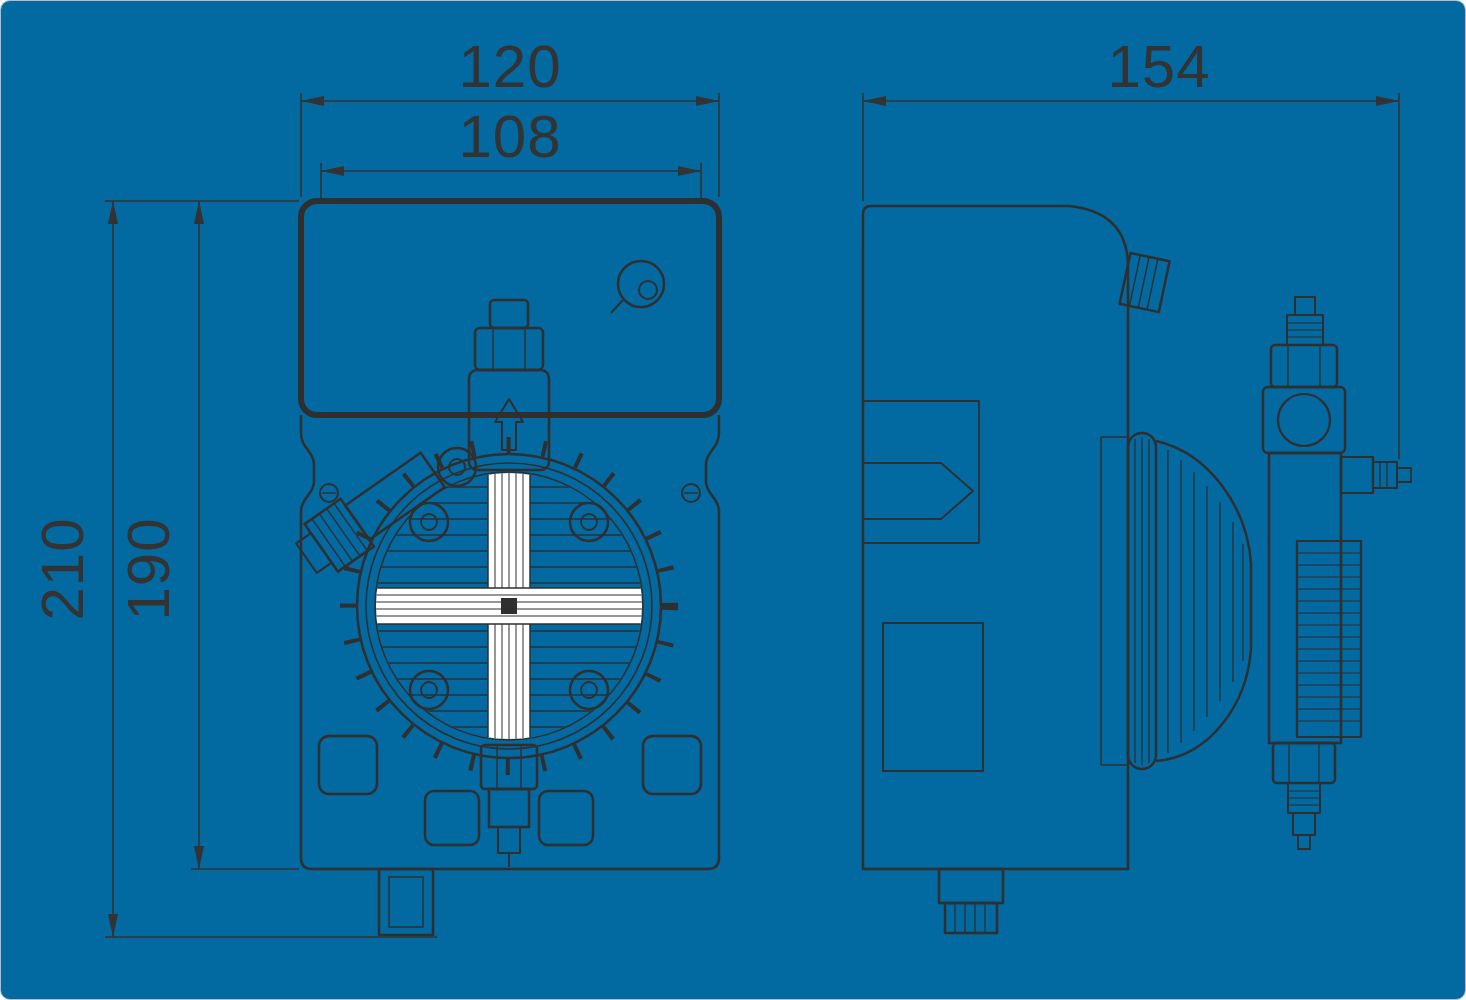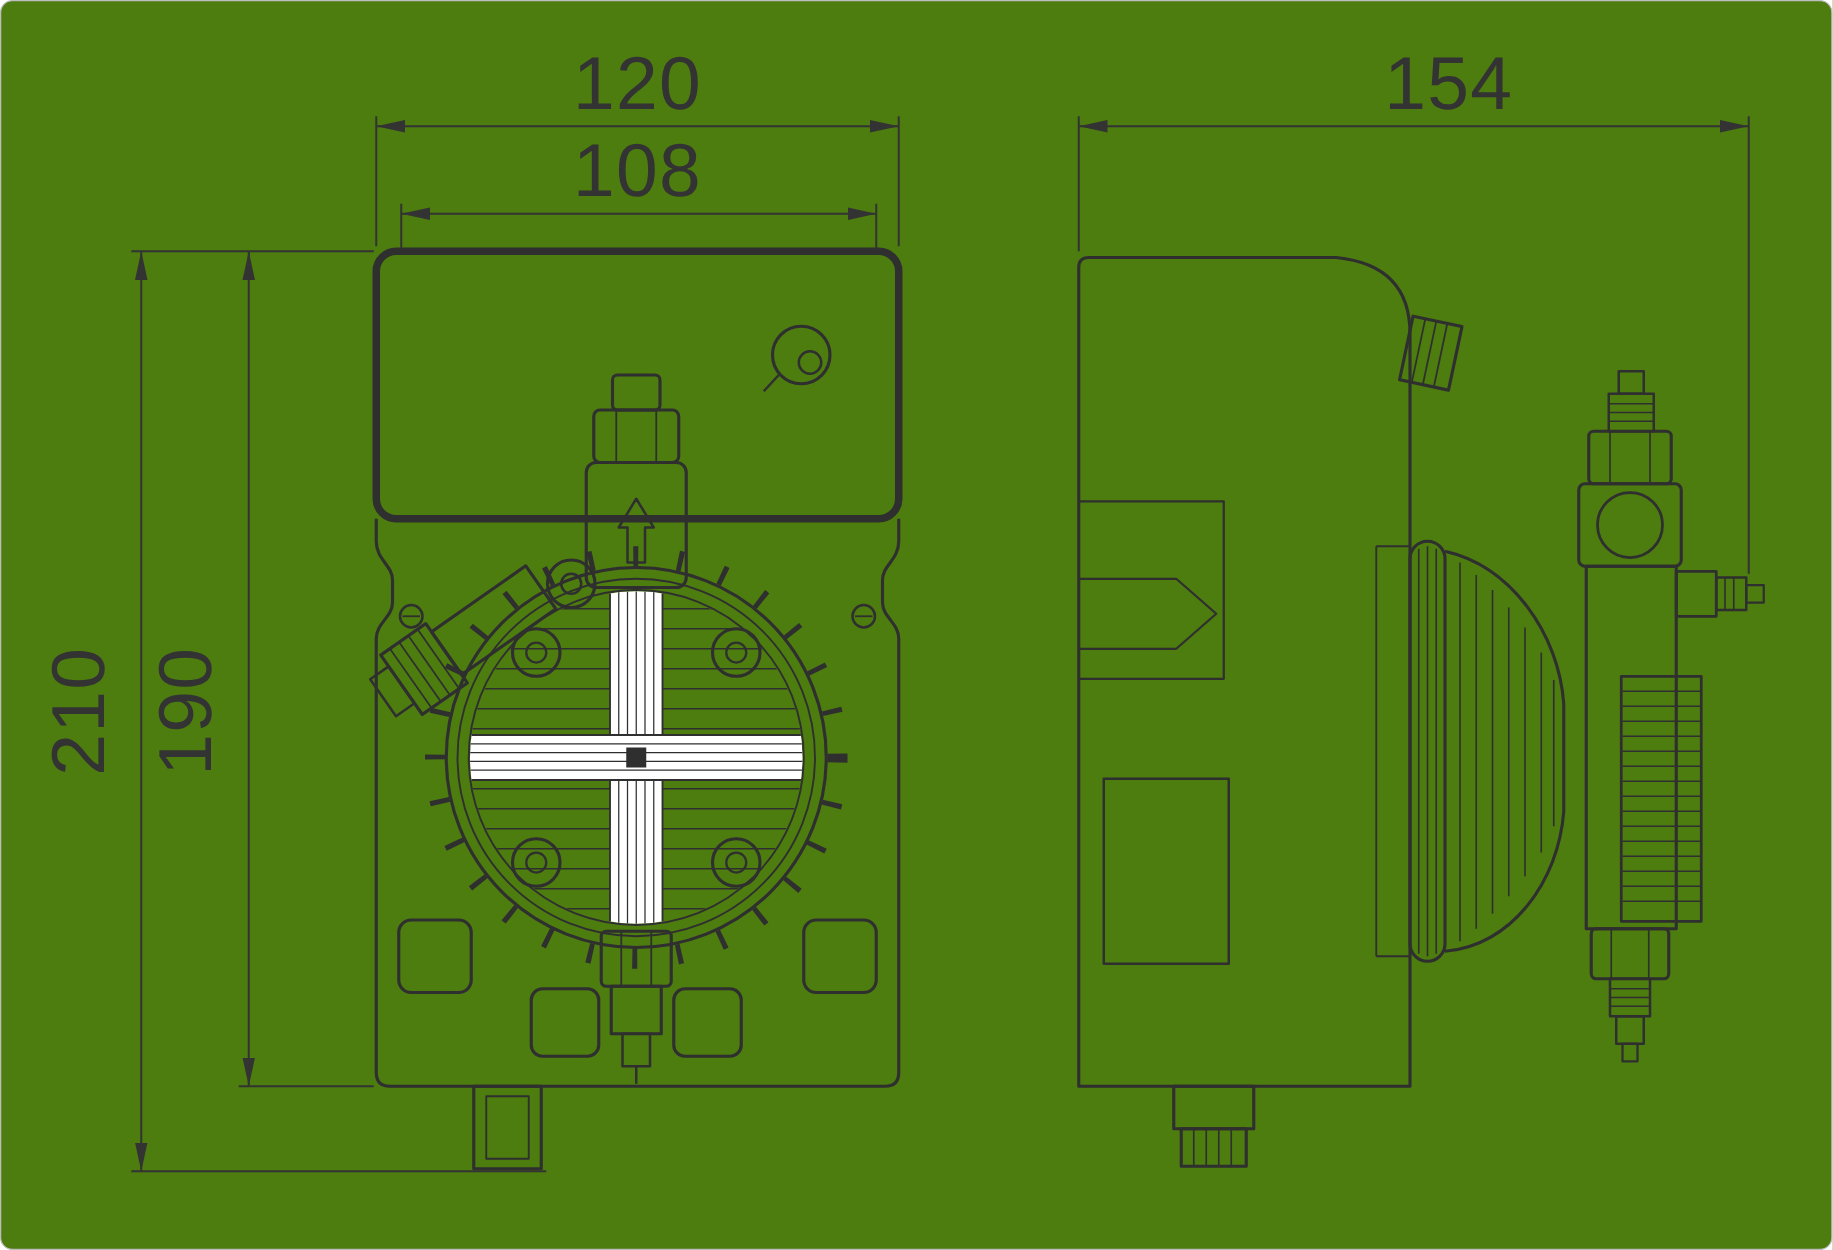--- a/index.html
+++ b/index.html
@@ -1,19 +1,19 @@
 <!DOCTYPE html>
 <html><head>
 <meta charset="utf-8">
 <style>
   html,body { margin:0; padding:0; background:#ffffff; }
   .frame {
     width:1466px; height:1000px; box-sizing:border-box;
     border:1px solid #bdbdbd; border-radius:10px;
-    overflow:hidden; background:#4d7c0f;
+    overflow:hidden; background:#0369a1;
     font-family:"Liberation Sans", sans-serif;
   }
   svg { display:block; }
   .dim-text {
     font-family:"Liberation Sans", sans-serif;
     font-size:60px;
     fill:#333333;
     stroke:none;
     letter-spacing:1px;
   }

